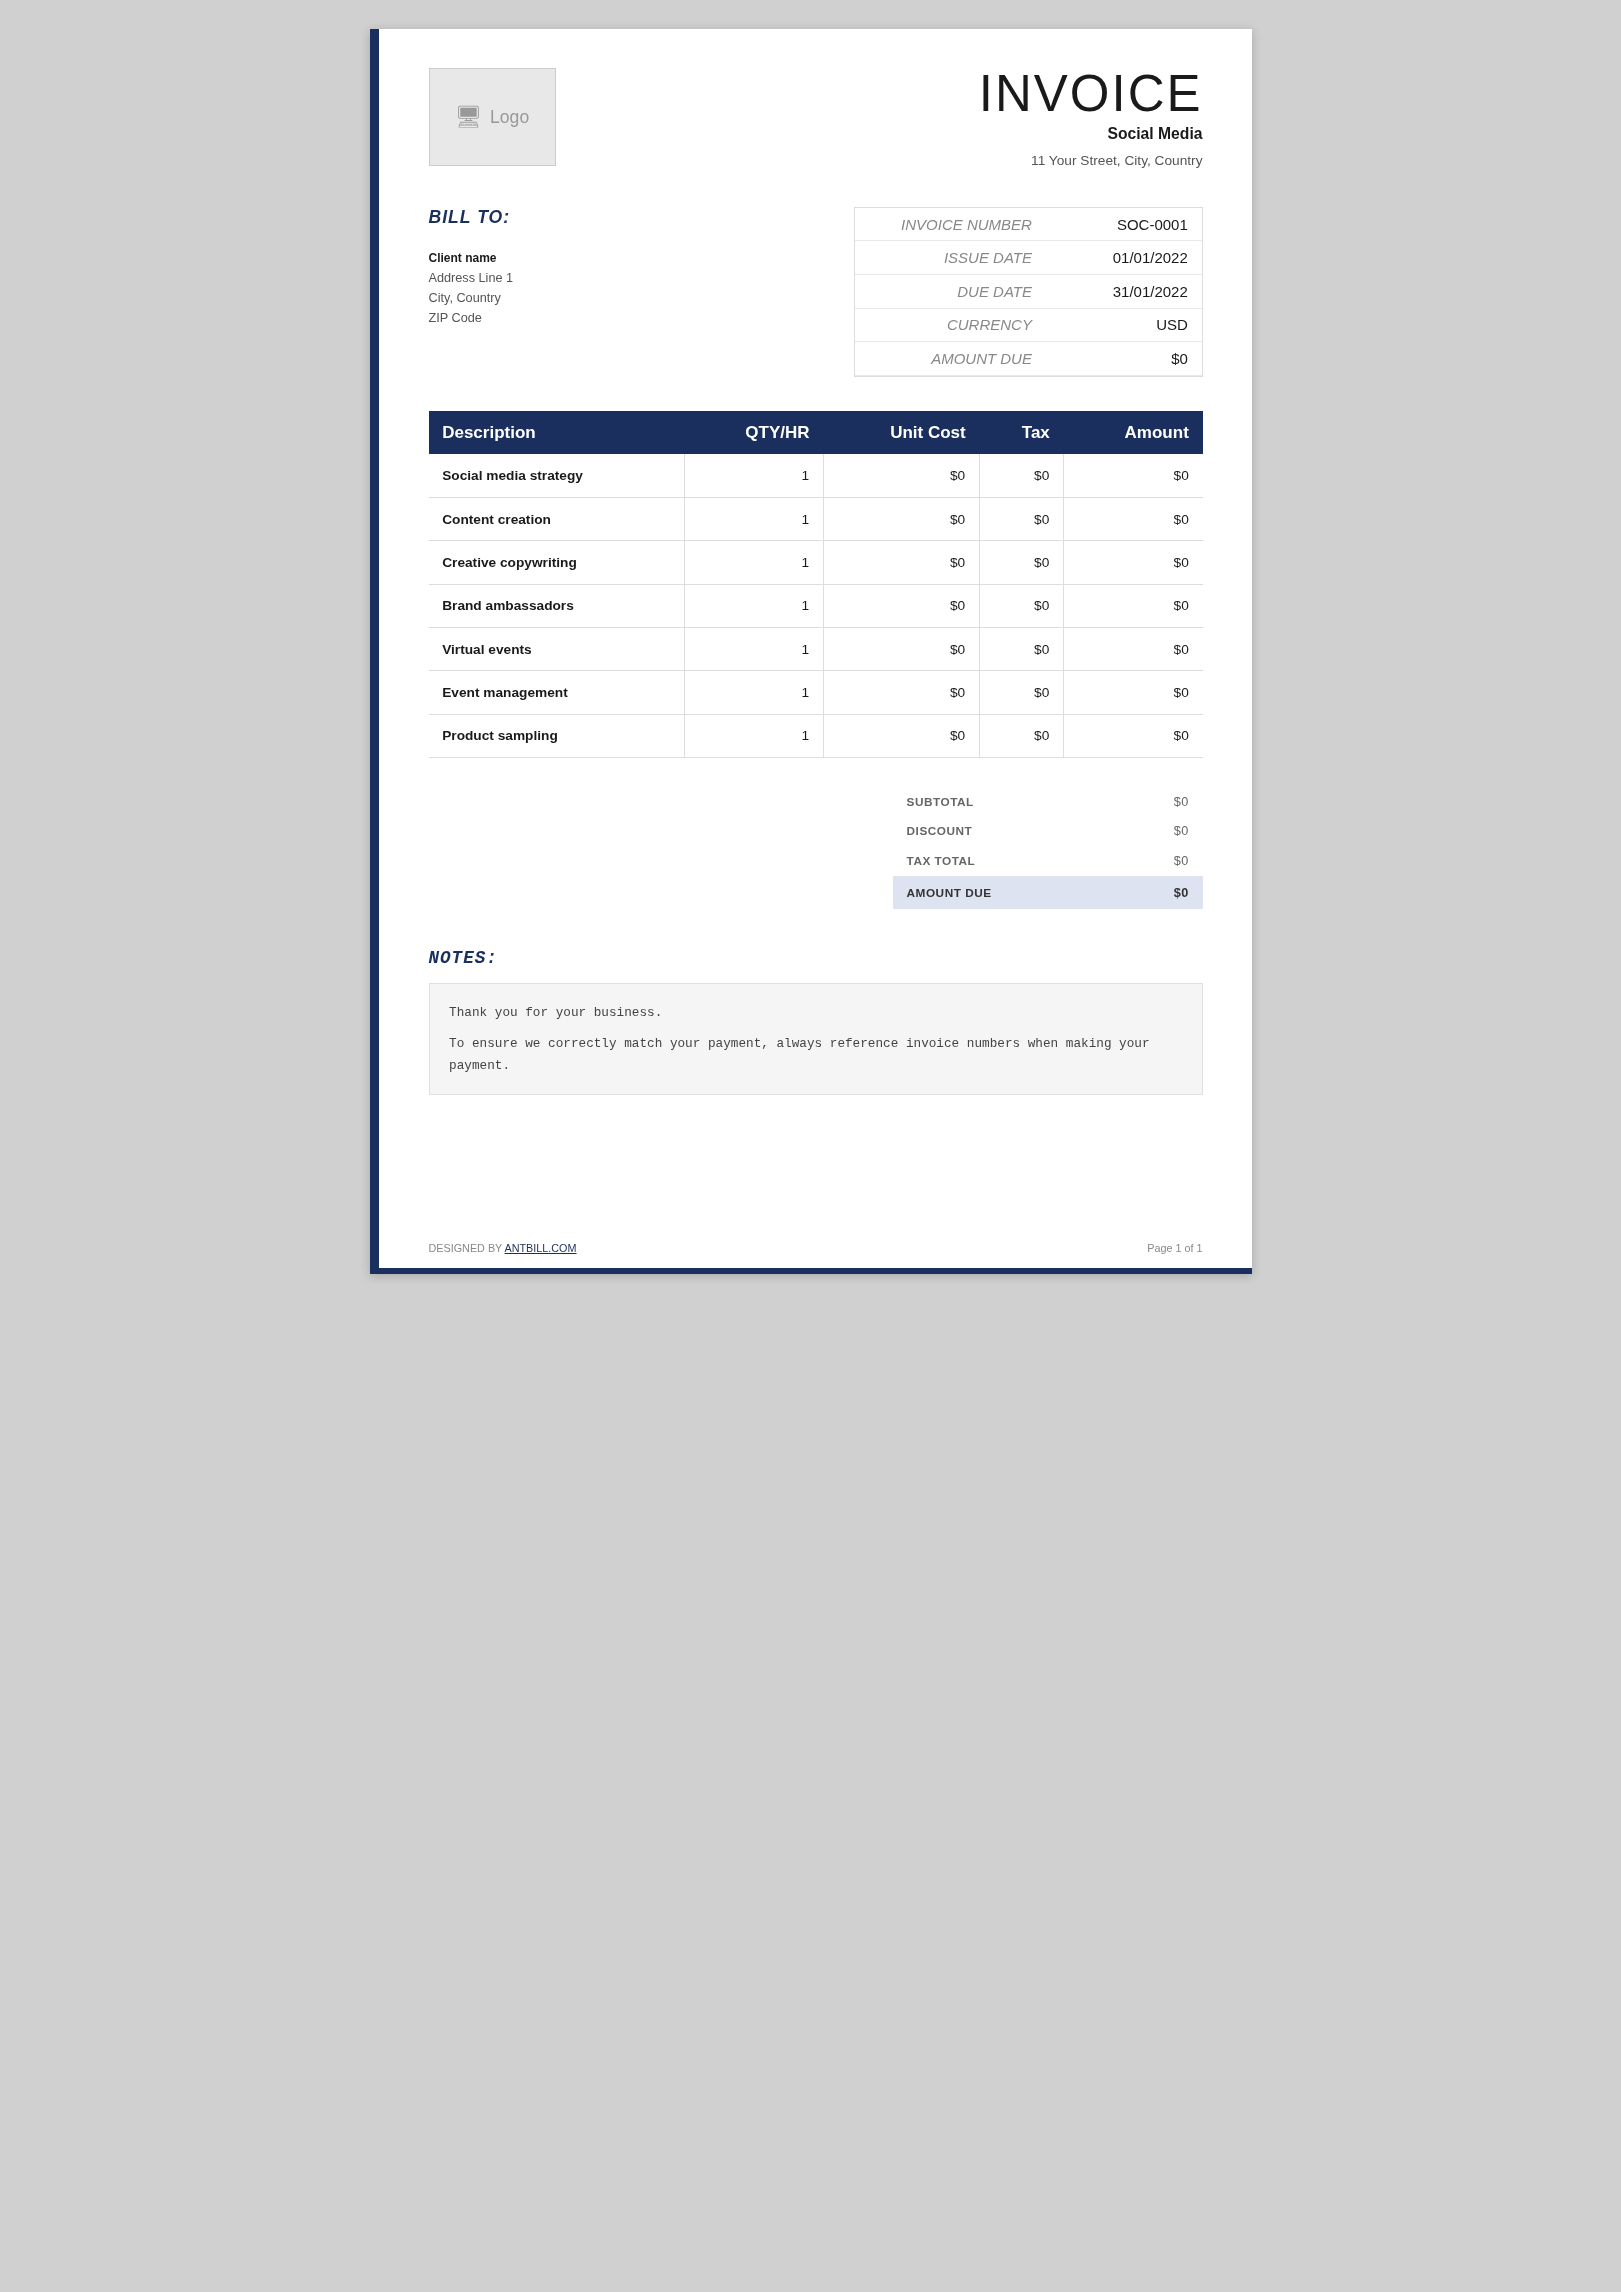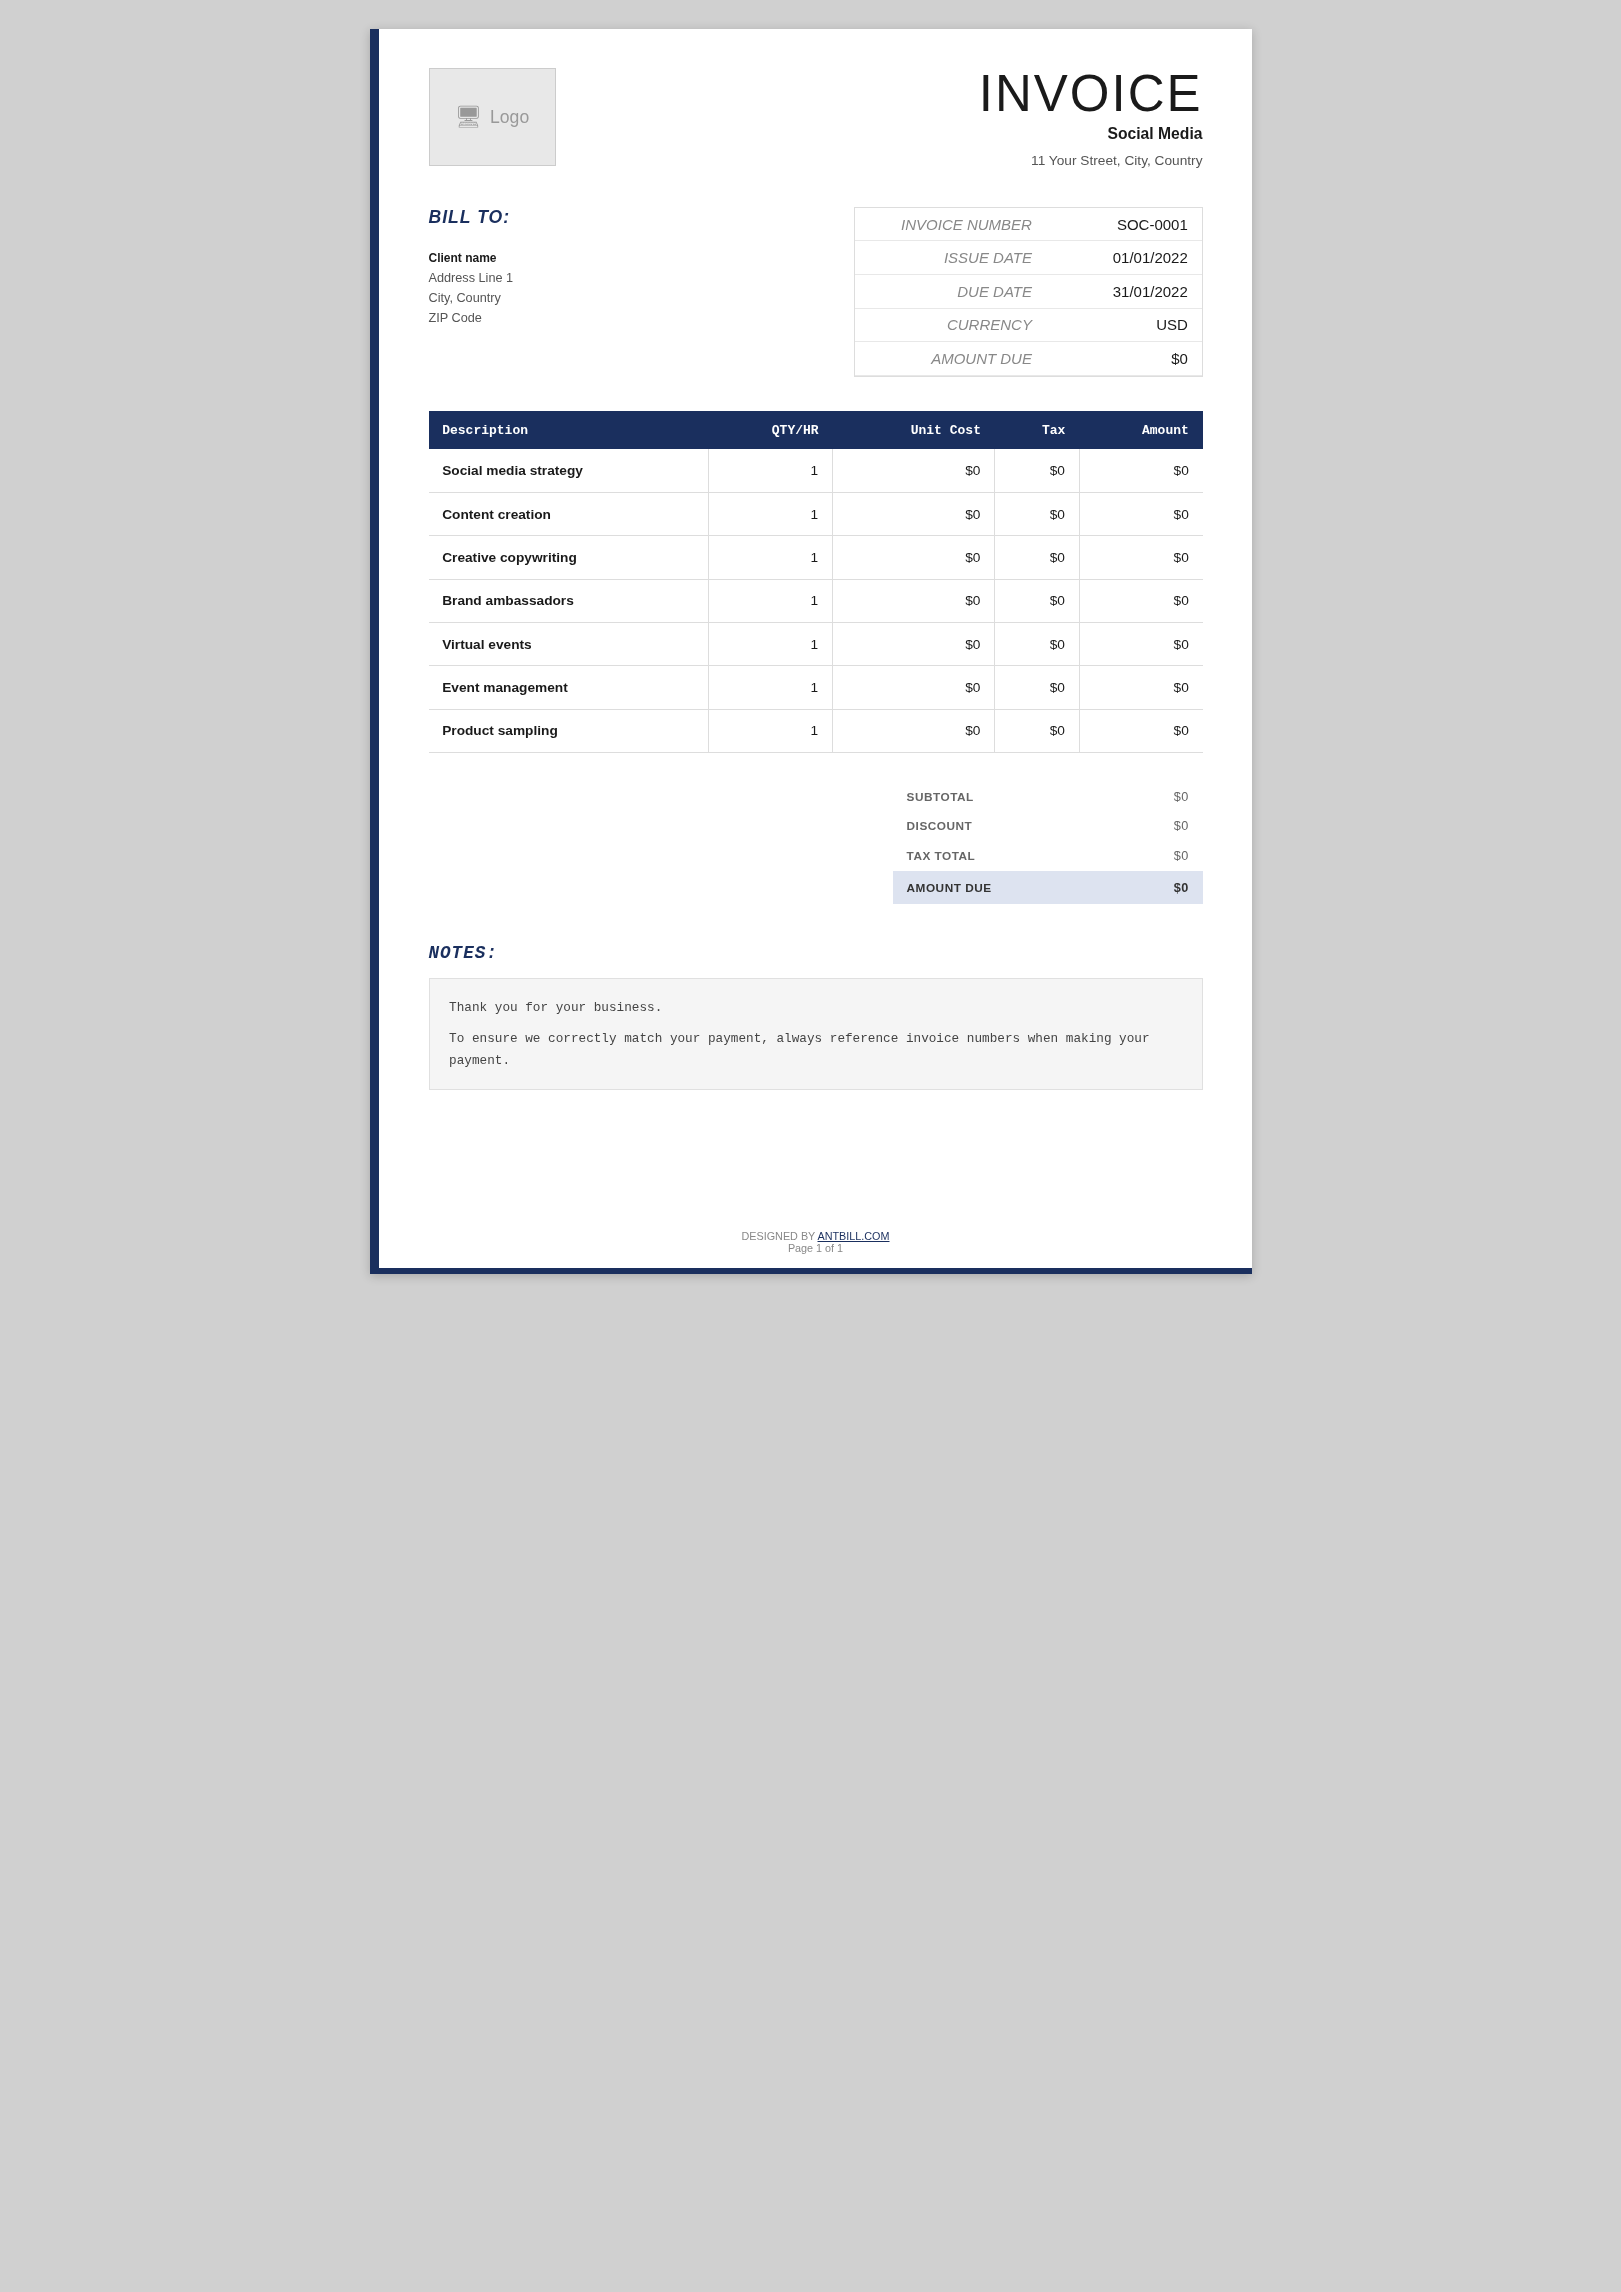--- a/index.html
+++ b/index.html
@@ -133,24 +133,23 @@
       width: 100%;
       border-collapse: collapse;
       margin-bottom: 29px;
     }
     .items-table thead tr {
       background: #1a2f5e;
       color: #fff;
     }
     .items-table thead th {
       padding: 11.8px 13.7px;
-      font-size: 13px;
+      font-size: 17px;
       font-weight: 600;
       text-align: left;
-      font-family: Liberation Mono, monospace;
     }
     .items-table thead th.right {
       text-align: right;
     }
     .items-table tbody tr {
       border-bottom: 1px solid #ddd;
     }
     .items-table tbody td {
       padding: 13.7px 13.7px;
       font-size: 13.7px;
@@ -230,21 +229,20 @@
     .footer {
       position: absolute;
       bottom: 19.6px;
       left: 59px;
       right: 49px;
       display: flex;
       justify-content: space-between;
       align-items: center;
       font-size: 10.8px;
       color: #888;
-      flex-direction: column;
     }
     .footer-link {
       color: #1a2f5e;
       text-decoration: underline;
     }
     .bottom-bar {
       position: absolute;
       bottom: 0;
       left: 9.8px;
       right: 0;

